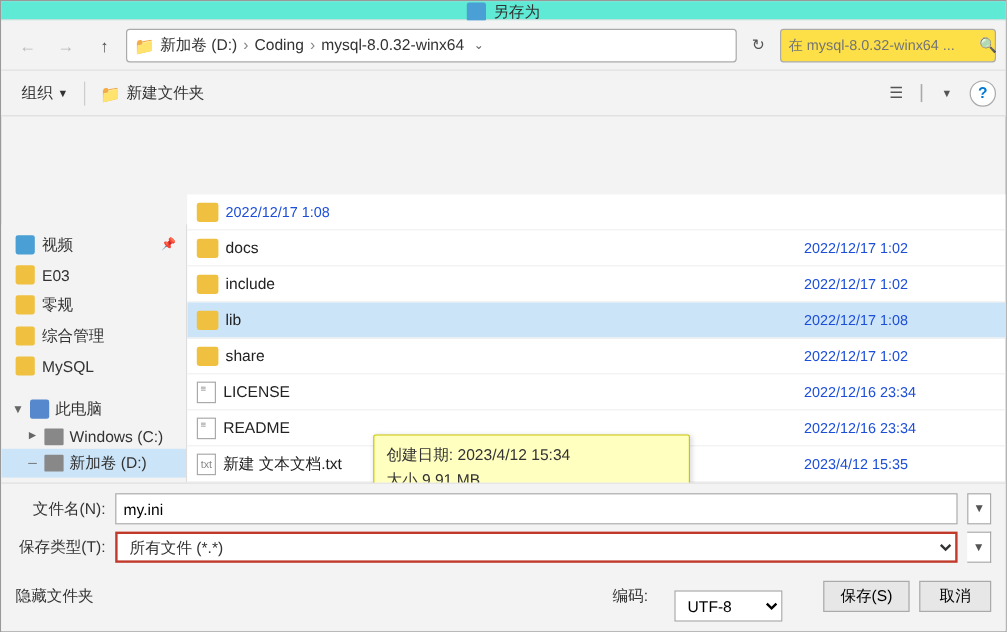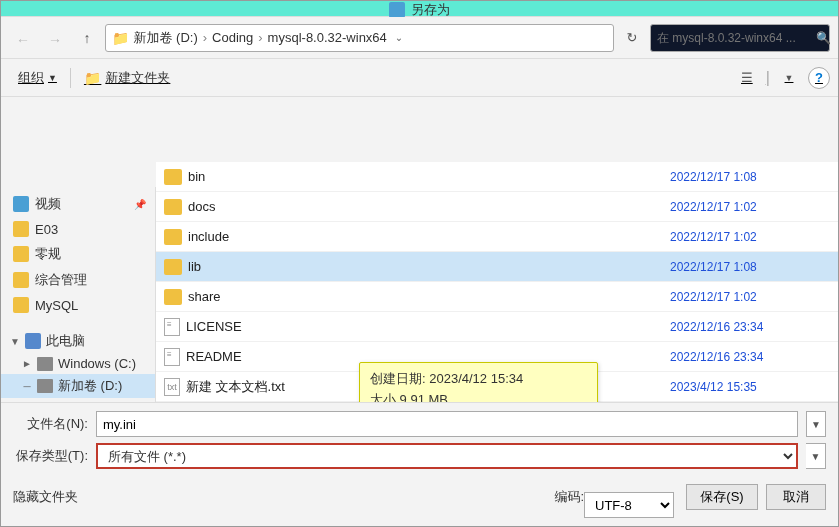--- a/index.html
+++ b/index.html
@@ -12,24 +12,24 @@
     .title-btn { width: 46px; height: 30px; border: none; background: transparent; cursor: pointer; font-size: 16px; color: #333; display: flex; align-items: center; justify-content: center; }
     .toolbar { height: 42px; display: flex; align-items: center; padding: 0 8px; gap: 4px; background: #f3f3f3; border-bottom: 1px solid #ddd; }
     .nav-btn { width: 28px; height: 28px; border: 1px solid transparent; background: transparent; border-radius: 3px; cursor: pointer; display: flex; align-items: center; justify-content: center; color: #555; font-size: 14px; }
     .nav-btn.disabled { color: #bbb; cursor: default; }
     .address-bar { flex: 1; height: 28px; background: white; border: 1px solid #aaa; border-radius: 3px; display: flex; align-items: center; padding: 0 6px; gap: 4px; overflow: hidden; }
     .address-crumb { display: flex; align-items: center; gap: 3px; color: #333; white-space: nowrap; }
     .address-crumb span { cursor: pointer; }
     .crumb-sep { color: #888; margin: 0 2px; }
     .address-chevron { color: #666; font-size: 10px; margin-left: 4px; cursor: pointer; }
     .refresh-btn { width: 28px; height: 28px; border: 1px solid transparent; background: transparent; border-radius: 3px; cursor: pointer; display: flex; align-items: center; justify-content: center; color: #555; }
-    .search-box { width: 180px; height: 28px; border: 1px solid #aaa; border-radius: 3px; display: flex; align-items: center; padding: 0 6px; background: #0f172a; gap: 4px; }
+    .search-box { width: 180px; height: 28px; border: 1px solid #aaa; border-radius: 3px; display: flex; align-items: center; padding: 0 6px; background: #fde047; gap: 4px; }
     .search-box input { border: none; outline: none; flex: 1; font-size: 12px; color: #666; background: transparent; }
     .search-icon { color: #777; font-size: 12px; }
-    .sub-toolbar { height: 38px; display: flex; align-items: center; padding: 0 8px; gap: 4px; background: #f3f3f3; border-bottom: 1px solid #ddd; text-decoration: underline; }
+    .sub-toolbar { height: 38px; display: flex; align-items: center; padding: 0 8px; gap: 4px; background: #f3f3f3; border-bottom: 1px solid #ddd; }
     .organize-btn { height: 26px; padding: 0 8px; border: 1px solid transparent; background: transparent; border-radius: 2px; cursor: pointer; display: flex; align-items: center; gap: 4px; color: #333; }
     .new-folder-btn { height: 26px; padding: 0 8px; border: 1px solid transparent; background: transparent; border-radius: 2px; cursor: pointer; display: flex; align-items: center; gap: 4px; color: #333; }
     .sub-toolbar-right { margin-left: auto; display: flex; align-items: center; gap: 6px; }
     .view-btn { width: 26px; height: 26px; border: 1px solid transparent; background: transparent; border-radius: 2px; cursor: pointer; display: flex; align-items: center; justify-content: center; color: #555; }
     .help-btn { width: 22px; height: 22px; border: 1px solid #aaa; border-radius: 50%; background: white; cursor: pointer; display: flex; align-items: center; justify-content: center; color: #0078d4; font-weight: bold; font-size: 13px; }
     .main-content { display: flex; flex: 1; overflow: hidden; }
     .sidebar { width: 155px; border-right: 1px solid #ddd; background: #f3f3f3; overflow-y: auto; padding: 4px 0; }
     .sidebar-item { display: flex; align-items: center; padding: 4px 8px 4px 12px; cursor: pointer; gap: 6px; color: #333; white-space: nowrap; }
     .sidebar-item .folder-icon { width: 16px; height: 16px; background: #f0c040; border-radius: 2px; flex-shrink: 0; }
     .sidebar-item .folder-icon.blue { background: #4a9fd4; }
@@ -45,30 +45,30 @@
     .col-date { width: 160px; color: #333; font-size: 12px; cursor: pointer; }
     .col-sort-arrow { font-size: 9px; color: #888; }
     .file-row { display: flex; align-items: center; height: 30px; padding: 0 8px; cursor: pointer; border-bottom: 1px solid #f0f0f0; }
     .file-row.selected { background: #cce4f7; }
     .file-row .file-folder-icon { width: 18px; height: 16px; background: #f0c040; border-radius: 2px; flex-shrink: 0; margin-right: 6px; }
     .file-row .file-doc-icon { width: 16px; height: 18px; background: white; border: 1px solid #aaa; flex-shrink: 0; margin-right: 6px; position: relative; }
     .file-row .file-doc-icon::after { content: '≡'; position: absolute; top: 1px; left: 2px; font-size: 8px; color: #888; }
     .file-row .file-txt-icon { width: 16px; height: 18px; background: white; border: 1px solid #aaa; flex-shrink: 0; margin-right: 6px; }
     .file-name { flex: 1; font-size: 13px; color: #222; }
     .file-date { width: 160px; font-size: 12px; color: #1d4ed8; }
-    .tooltip-box { position: absolute; background: #ffffc0; border: 1px solid #c8c800; padding: 6px 10px; border-radius: 2px; font-size: 12px; color: #333; line-height: 1.6; z-index: 100; box-shadow: 1px 1px 4px rgba(0,0,0,0.15); left: 310px; top: 265px; width: 239px; margin-left: 48px; }
+    .tooltip-box { position: absolute; background: #ffffc0; border: 1px solid #c8c800; padding: 6px 10px; border-radius: 2px; font-size: 12px; color: #333; line-height: 1.6; z-index: 100; box-shadow: 1px 1px 4px rgba(0,0,0,0.15); left: 310px; top: 265px; width: 264px; }
     .bottom-area { background: #f3f3f3; border-top: 1px solid #ddd; padding: 8px 12px; }
     .bottom-row { display: flex; align-items: center; margin-bottom: 6px; gap: 8px; }
     .bottom-label { width: 75px; text-align: right; color: #333; font-size: 13px; }
     .bottom-input { flex: 1; height: 26px; border: 1px solid #aaa; background: white; padding: 0 6px; font-size: 13px; outline: none; }
     .bottom-select { flex: 1; height: 26px; border: 2px solid #c0392b; background: white; padding: 0 6px; font-size: 13px; outline: none; color: #333; }
     .bottom-chevron { width: 20px; height: 26px; border: 1px solid #aaa; background: white; display: flex; align-items: center; justify-content: center; cursor: pointer; color: #555; font-size: 10px; flex-shrink: 0; }
     .bottom-footer { display: flex; align-items: center; justify-content: space-between; margin-top: 6px; }
     .hide-folders { display: flex; align-items: center; gap: 6px; font-size: 12px; color: #333; cursor: pointer; }
-    .encoding-row { display: flex; align-items: center; gap: 0; }
+    .encoding-row { display: flex; align-items: center; gap: 22px; }
     .encoding-label { font-size: 13px; color: #333; }
     .encoding-select { height: 26px; border: 1px solid #aaa; background: white; padding: 0 6px; font-size: 13px; width: 90px; margin-top: 17px; }
     .action-btns { display: flex; gap: 8px; margin-left: 12px; }
     .save-btn { width: 72px; height: 26px; background: #e7e7e7; border: 1px solid #aaa; cursor: pointer; font-size: 13px; display: flex; align-items: center; justify-content: center; gap: 4px; }
     .cancel-btn { width: 60px; height: 26px; background: #e7e7e7; border: 1px solid #aaa; cursor: pointer; font-size: 13px; display: flex; align-items: center; justify-content: center; }
     .divider { width: 1px; height: 20px; background: #ccc; }
   </style>
 </head>
 <body>
 
@@ -171,21 +171,20 @@
           <div class="drive-icon"></div>
           <span>新加卷 (D:)</span>
         </div>
       </div>
     </div>
 
     <div class="file-list">
 
       <div class="file-row">
         <div class="file-folder-icon"></div>
-        <span class="file-name">bin</span>
         <span class="file-date">2022/12/17 1:08</span>
       </div>
       <div class="file-row">
         <div class="file-folder-icon"></div>
         <span class="file-name">docs</span>
         <span class="file-date">2022/12/17 1:02</span>
       </div>
       <div class="file-row">
         <div class="file-folder-icon"></div>
         <span class="file-name">include</span>

